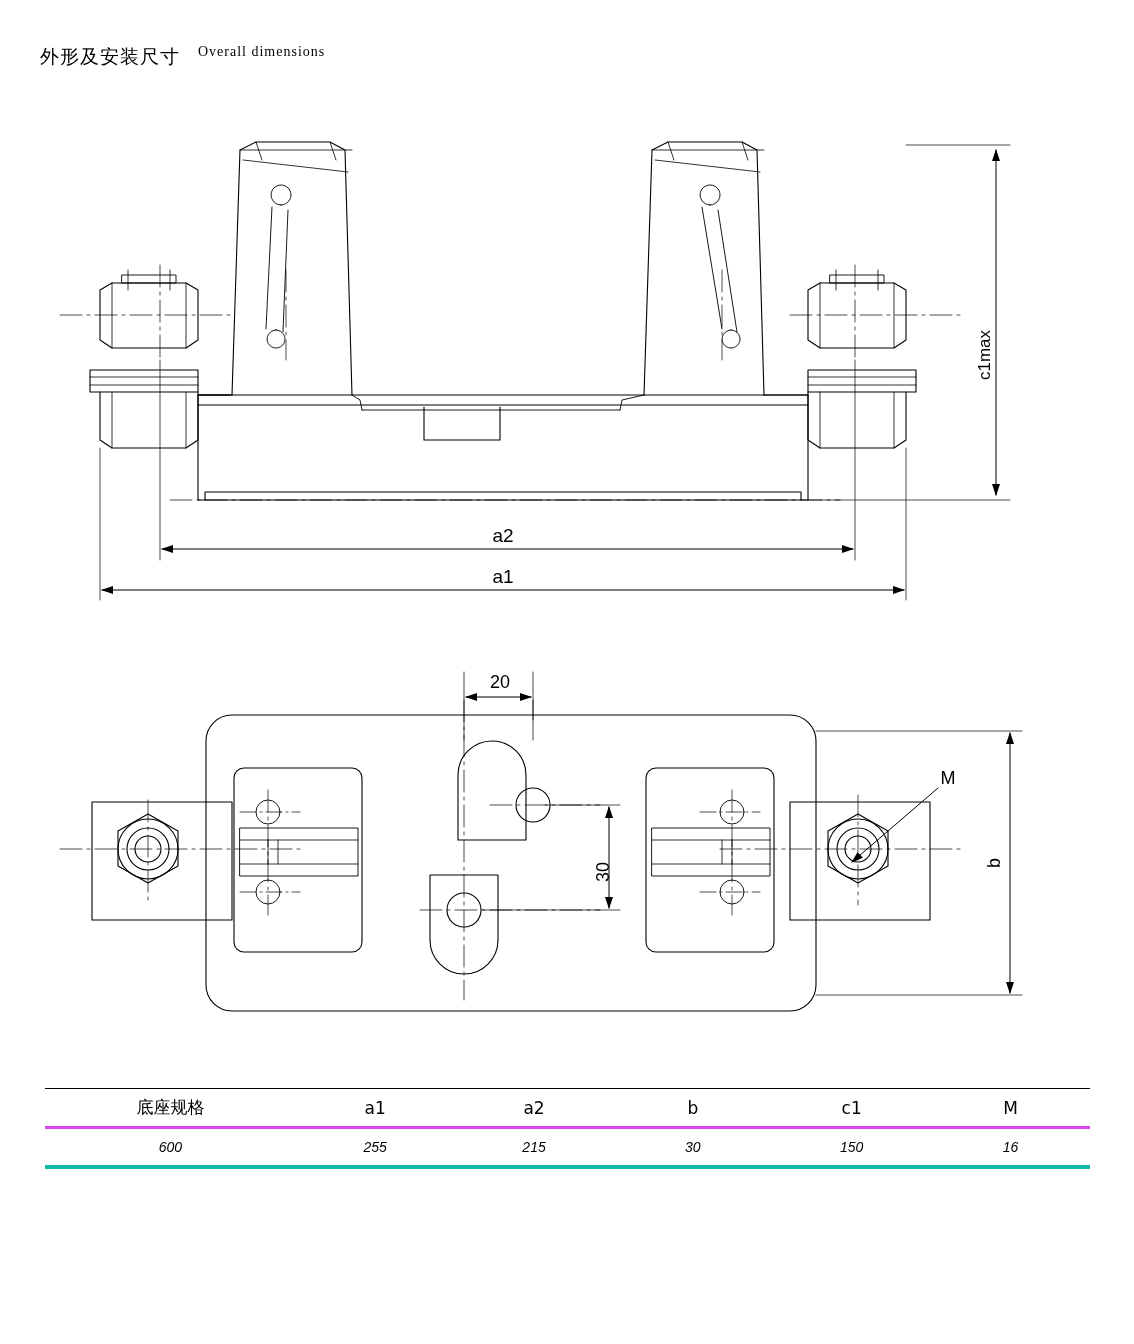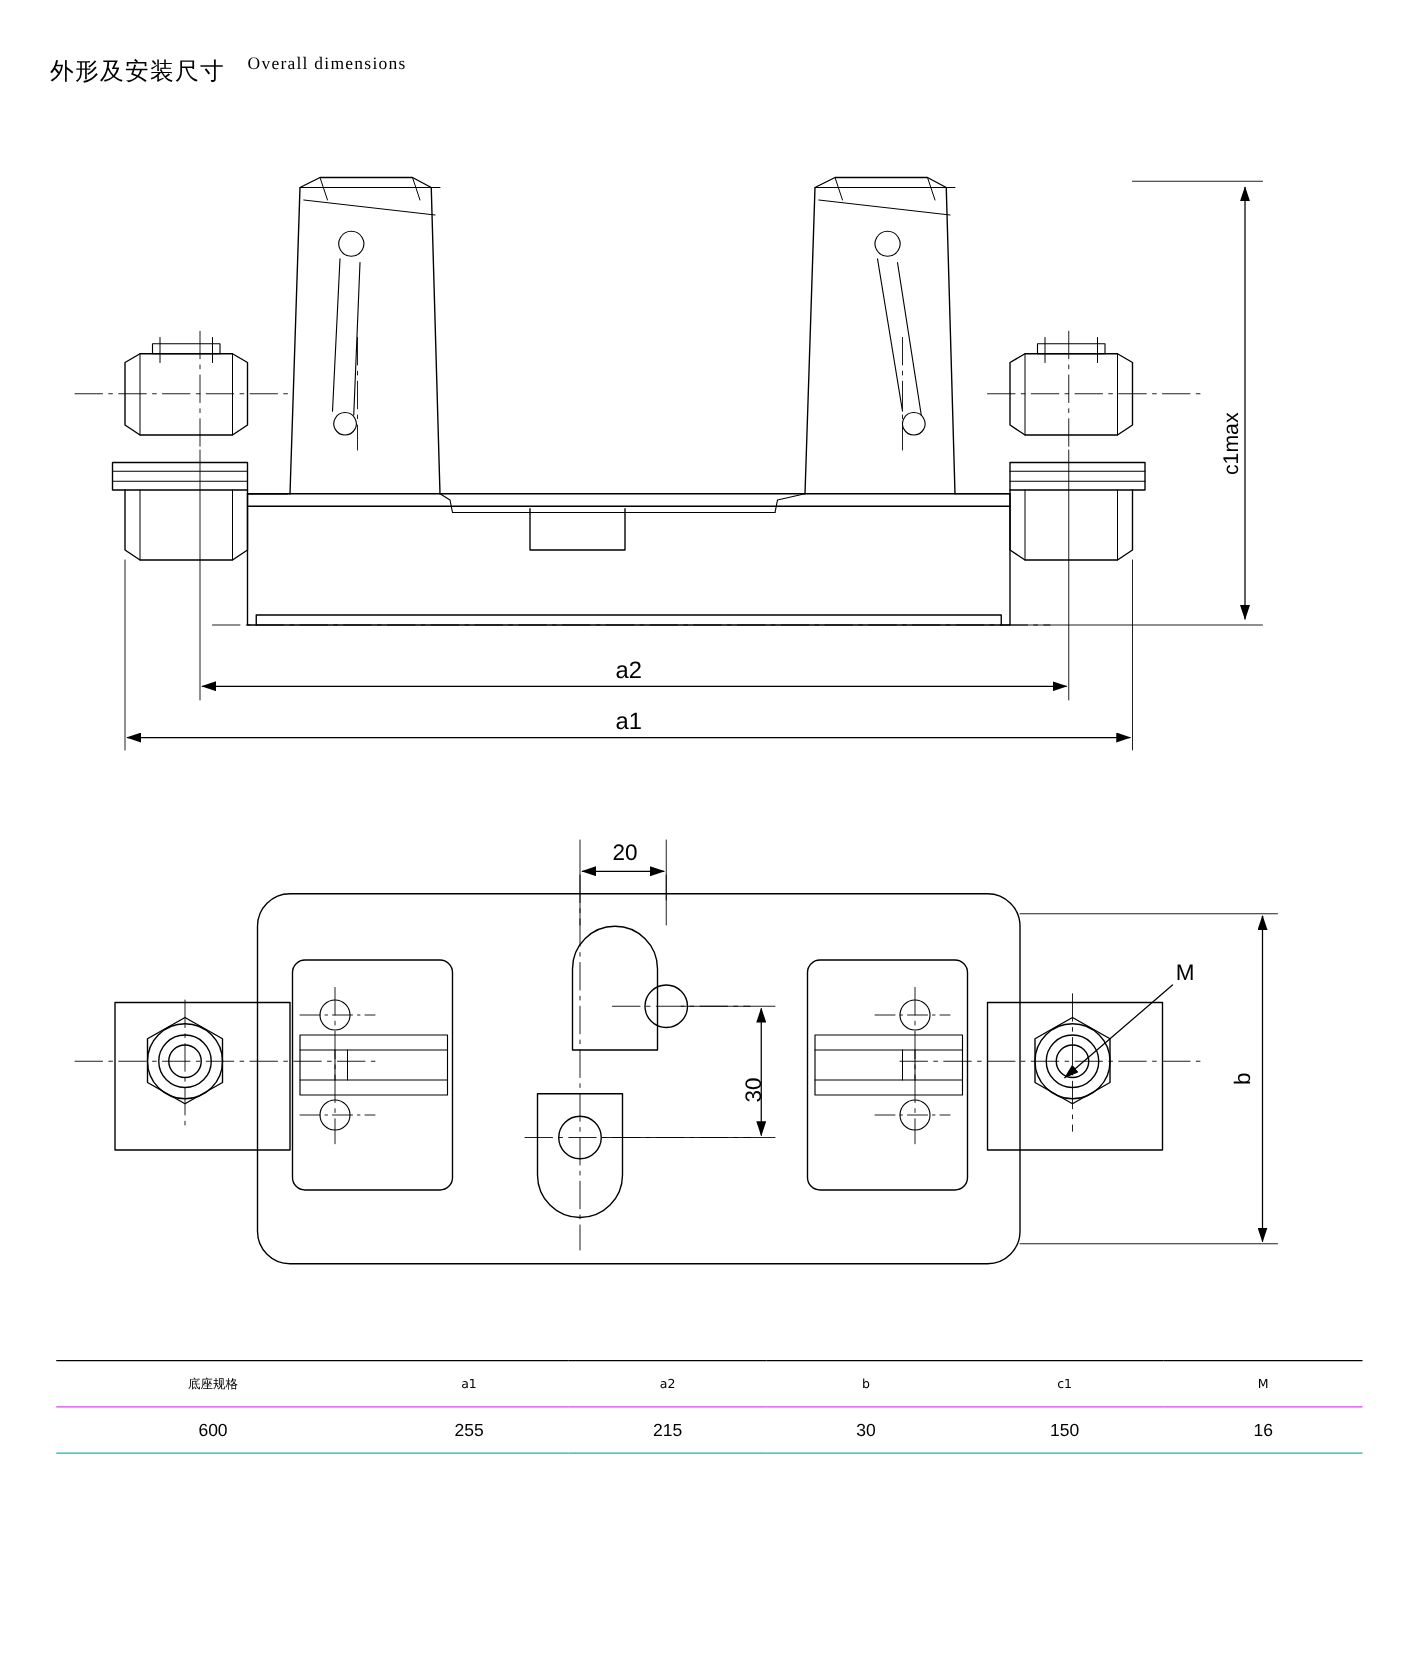--- a/index.html
+++ b/index.html
@@ -29,25 +29,25 @@
   }
   .spec-table th,.spec-table td{
     border:0;border-top:1px solid #000;
     text-align:center;
     padding:7px 0 7px 0;
     font-weight:normal;
     height:22px;
   }
   .spec-table thead th{
     border-top:1px solid #000;
-    border-bottom:1px solid #d946ef;
-    font-size:10px;
+    border-bottom:3px solid #d946ef;
+    font-size:17px;
     font-family:"DejaVu Sans",sans-serif;
   }
-  .spec-table tbody tr:last-child td{border-bottom:1px solid #14b8a6;}
+  .spec-table tbody tr:last-child td{border-bottom:4px solid #14b8a6;font-style:italic;}
   .col-0{width:24%;}
   .col-1,.col-2,.col-3,.col-4,.col-5{width:15.2%;}
 </style>
 </head>
 <body>
 
 <div class="title-row">
   <span class="title-cn">外形及安装尺寸</span>
   <span class="title-en">Overall dimensions</span>
 </div>

